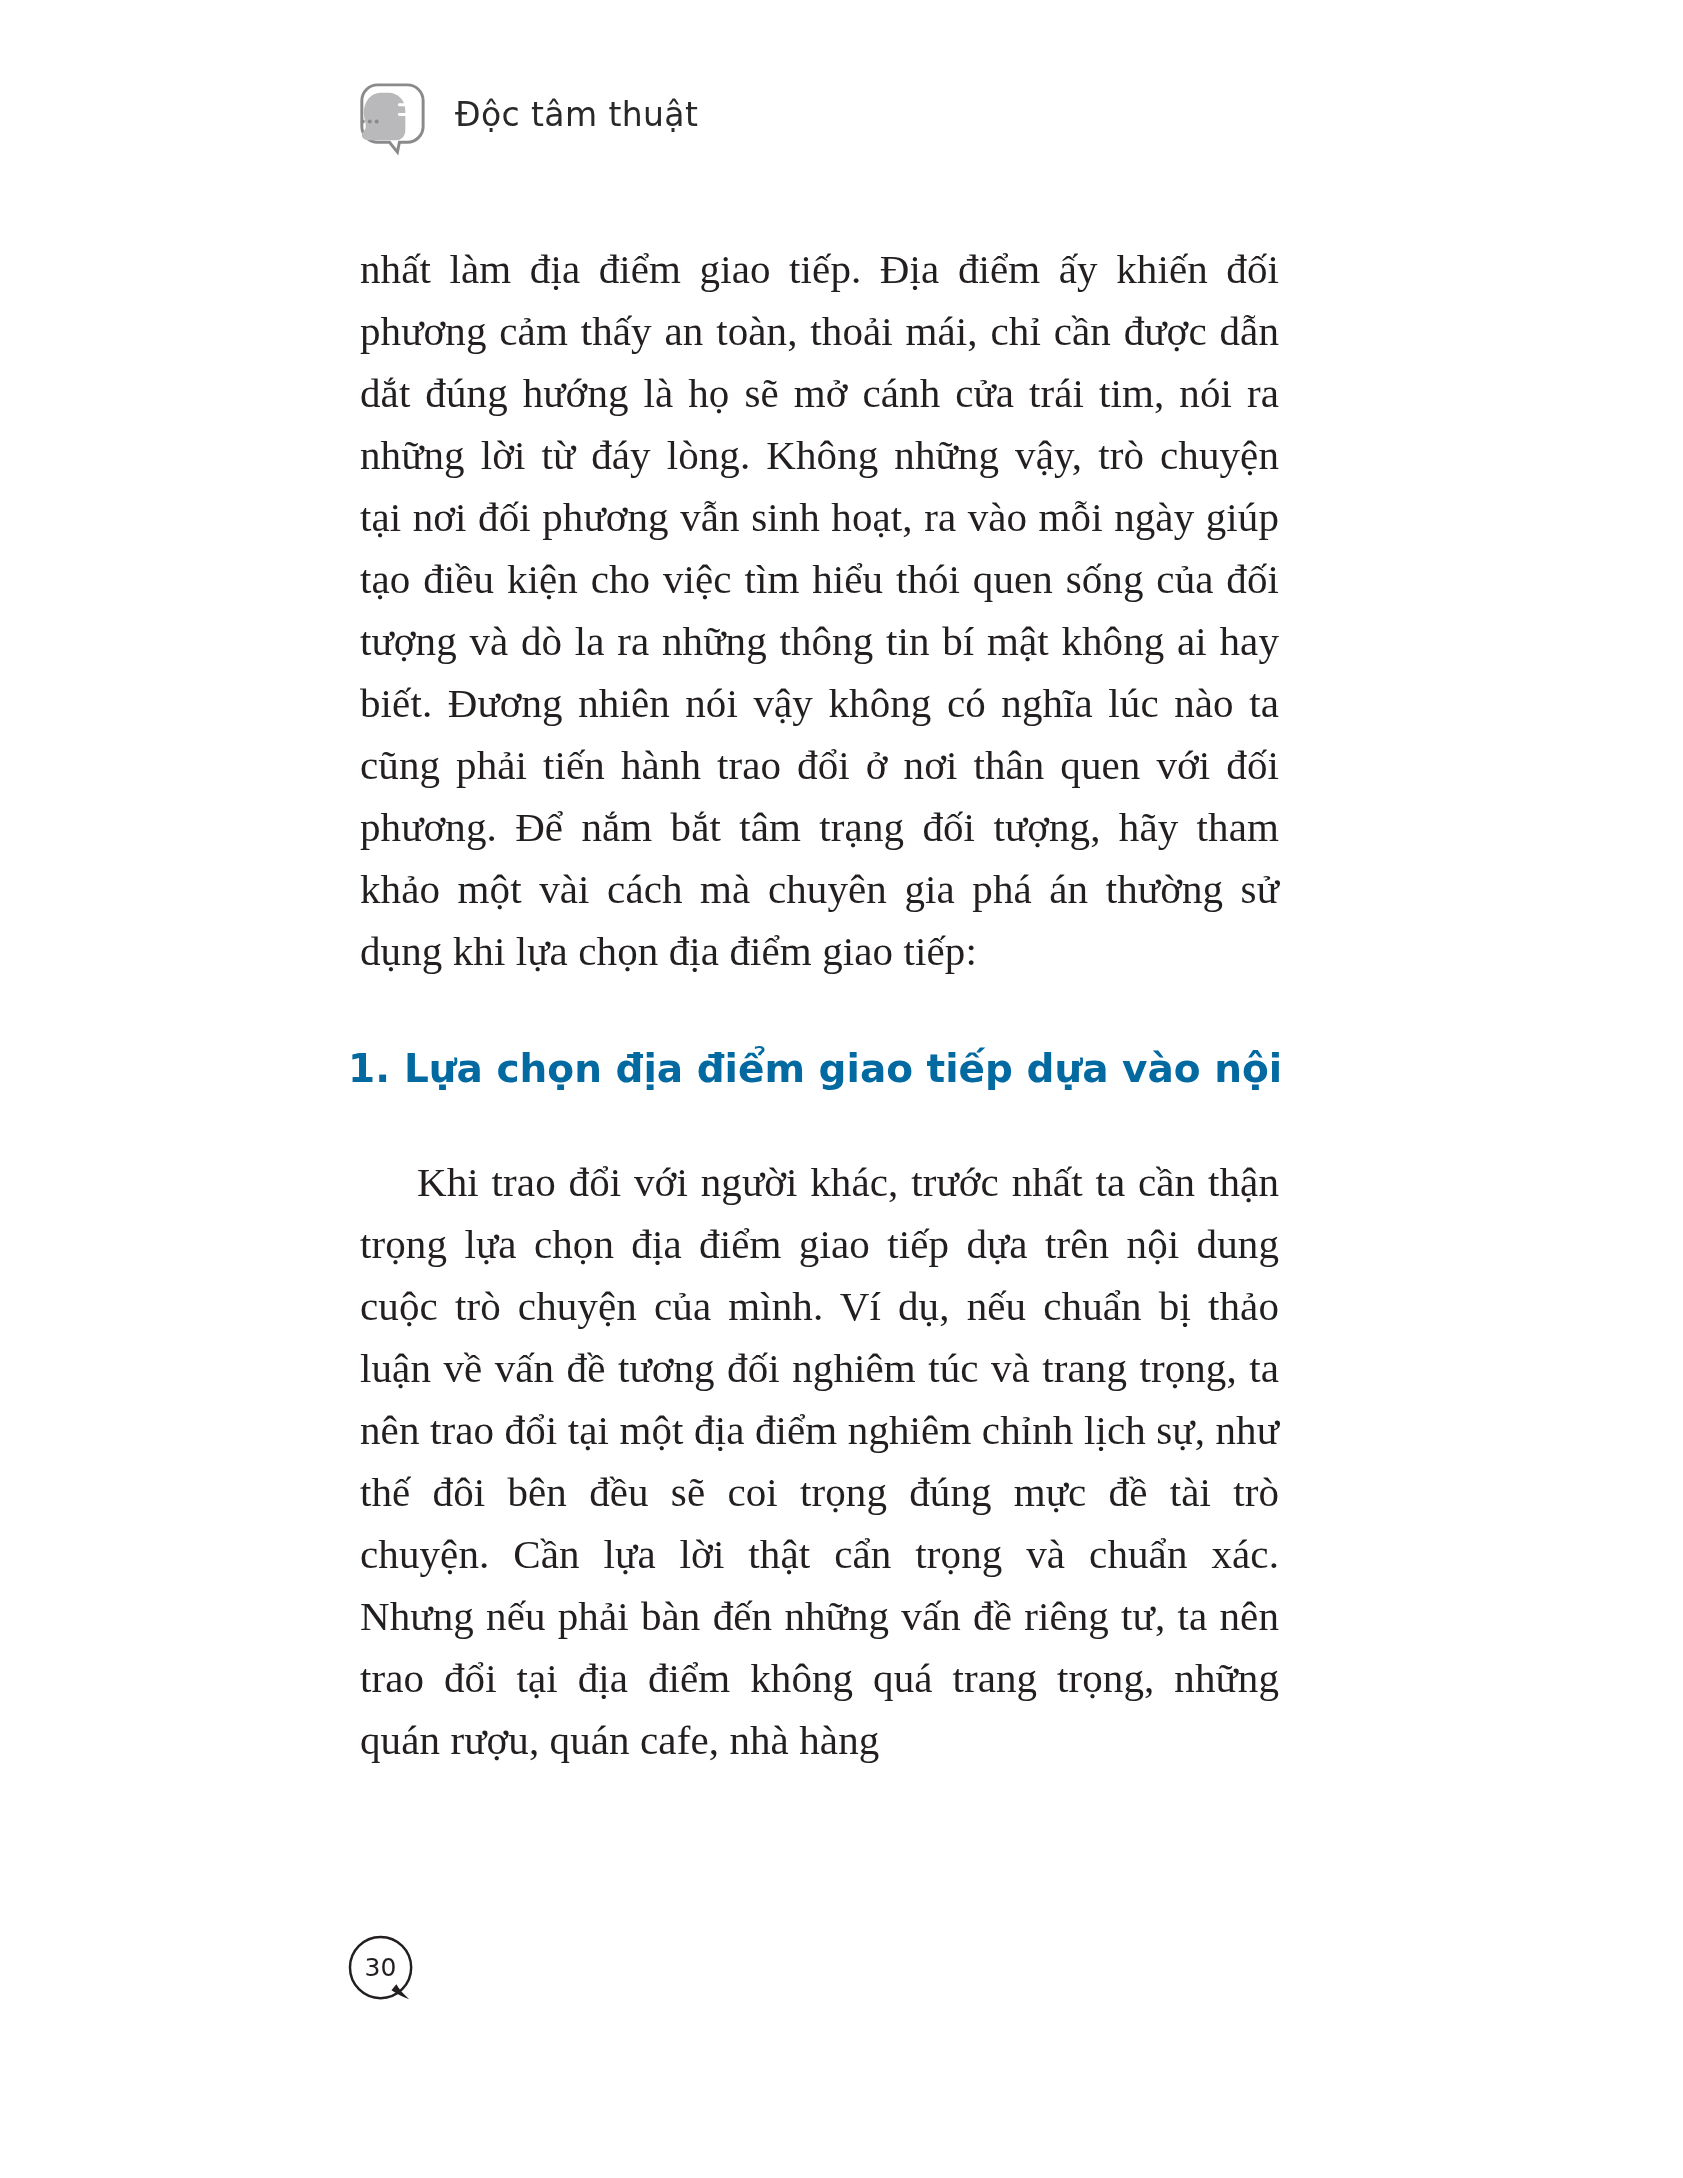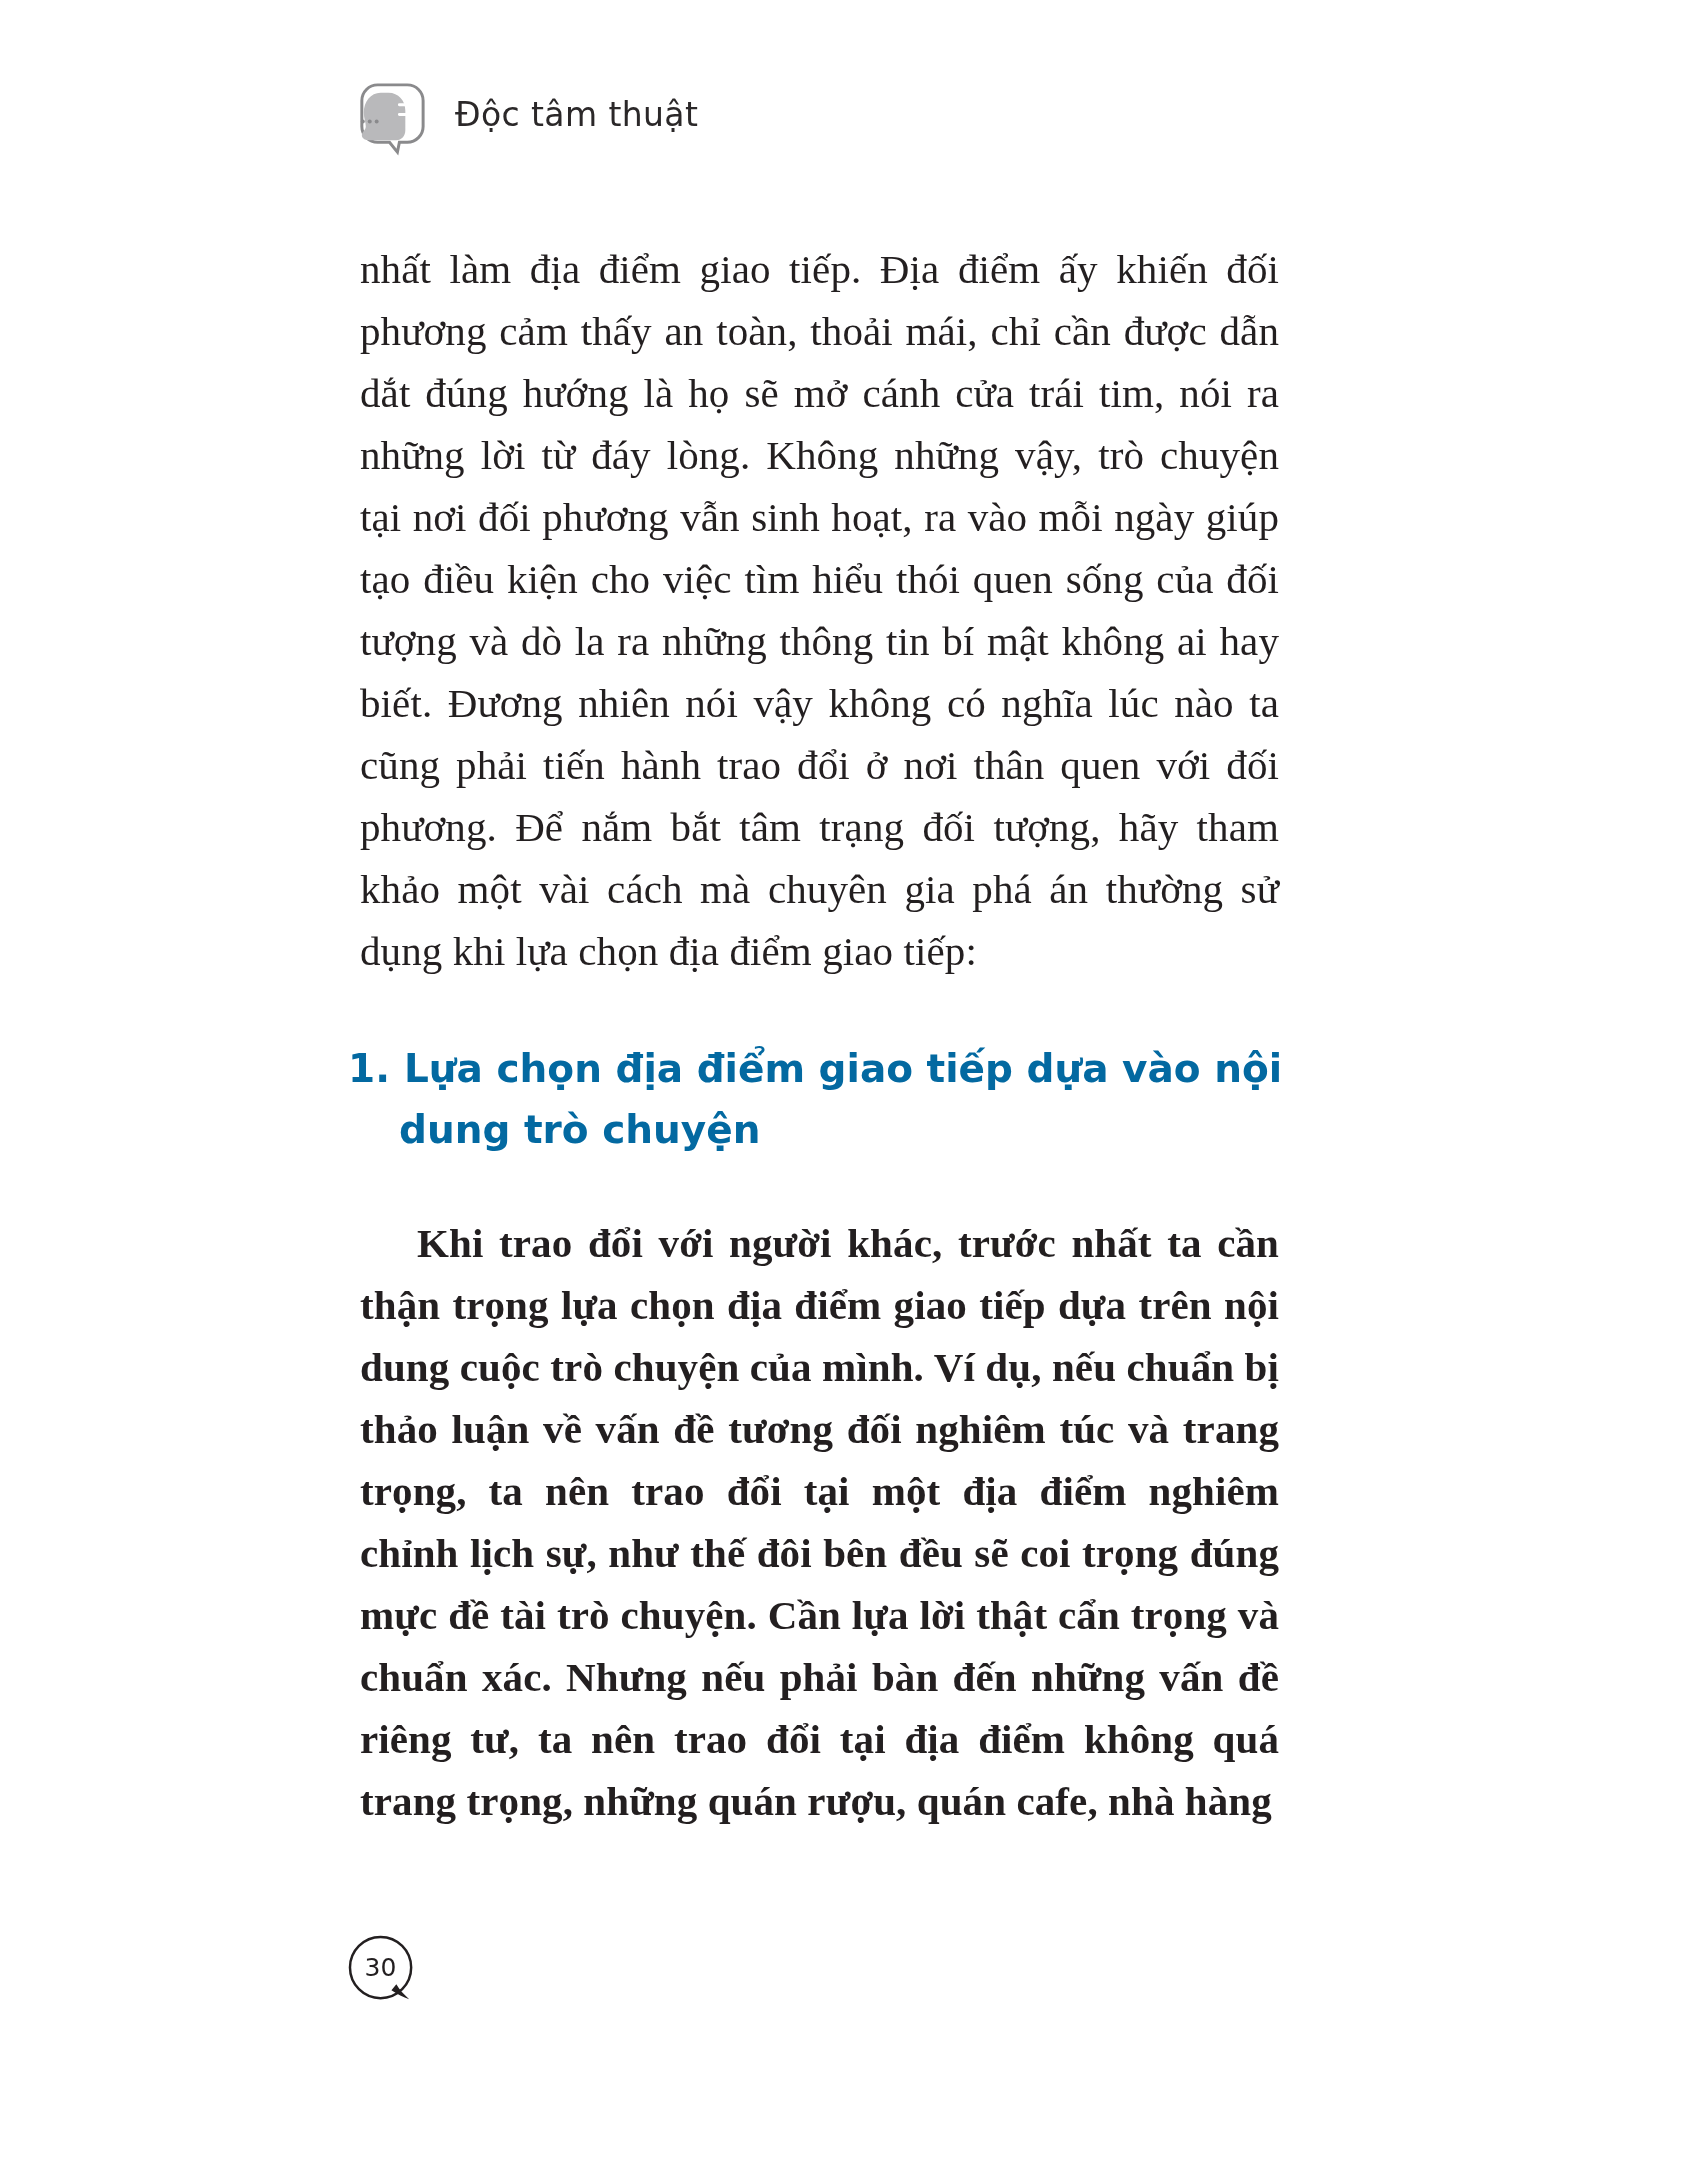--- a/index.html
+++ b/index.html
@@ -58,21 +58,20 @@
     margin: 12px;
     font-size: 41px;
     line-height: 62px;
     text-align: justify;
     text-justify: inter-word;
     color: #231f20;
     letter-spacing: 0.1px;
   }
   p.body-text.indent {
     text-indent: 57px;
-    font-weight: bold;
   }
   .gap-before-heading { height: 44px; }
   .gap-after-heading { height: 40px; }
 
   h2.section-heading {
     margin: 0;
     font-family: "DejaVu Sans", sans-serif;
     font-weight: bold;
     font-size: 39px;
     line-height: 61px;
@@ -133,21 +132,20 @@
   </div>
 
   <div class="column">
 
     <p class="body-text">nhất làm địa điểm giao tiếp. Địa điểm ấy khiến đối phương cảm thấy an toàn, thoải mái, chỉ cần được dẫn dắt đúng hướng là họ sẽ mở cánh cửa trái tim, nói ra những lời từ đáy lòng. Không những vậy, trò chuyện tại nơi đối phương vẫn sinh hoạt, ra vào mỗi ngày giúp tạo điều kiện cho việc tìm hiểu thói quen sống của đối tượng và dò la ra những thông tin bí mật không ai hay biết. Đương nhiên nói vậy không có nghĩa lúc nào ta cũng phải tiến hành trao đổi ở nơi thân quen với đối phương. Để nắm bắt tâm trạng đối tượng, hãy tham khảo một vài cách mà chuyên gia phá án thường sử dụng khi lựa chọn địa điểm giao tiếp:</p>
 
     <div class="gap-before-heading"></div>
 
     <h2 class="section-heading">
       <span class="num">1.</span><span>Lựa chọn địa điểm giao tiếp dựa vào nội</span>
-      <span class="hangline">dung trò chuyện</span>
     </h2>
 
     <div class="gap-after-heading"></div>
 
     <p class="body-text indent">Khi trao đổi với người khác, trước nhất ta cần thận trọng lựa chọn địa điểm giao tiếp dựa trên nội dung cuộc trò chuyện của mình. Ví dụ, nếu chuẩn bị thảo luận về vấn đề tương đối nghiêm túc và trang trọng, ta nên trao đổi tại một địa điểm nghiêm chỉnh lịch sự, như thế đôi bên đều sẽ coi trọng đúng mực đề tài trò chuyện. Cần lựa lời thật cẩn trọng và chuẩn xác. Nhưng nếu phải bàn đến những vấn đề riêng tư, ta nên trao đổi tại địa điểm không quá trang trọng, những quán rượu, quán cafe, nhà hàng</p>
   </div>
 
   <div class="folio">
     <svg width="75" height="75" viewBox="0 0 76 76" xmlns="http://www.w3.org/2000/svg">
       <circle cx="33" cy="33" r="31" fill="#ffffff" stroke="#231f20" stroke-width="2.5"></circle>

